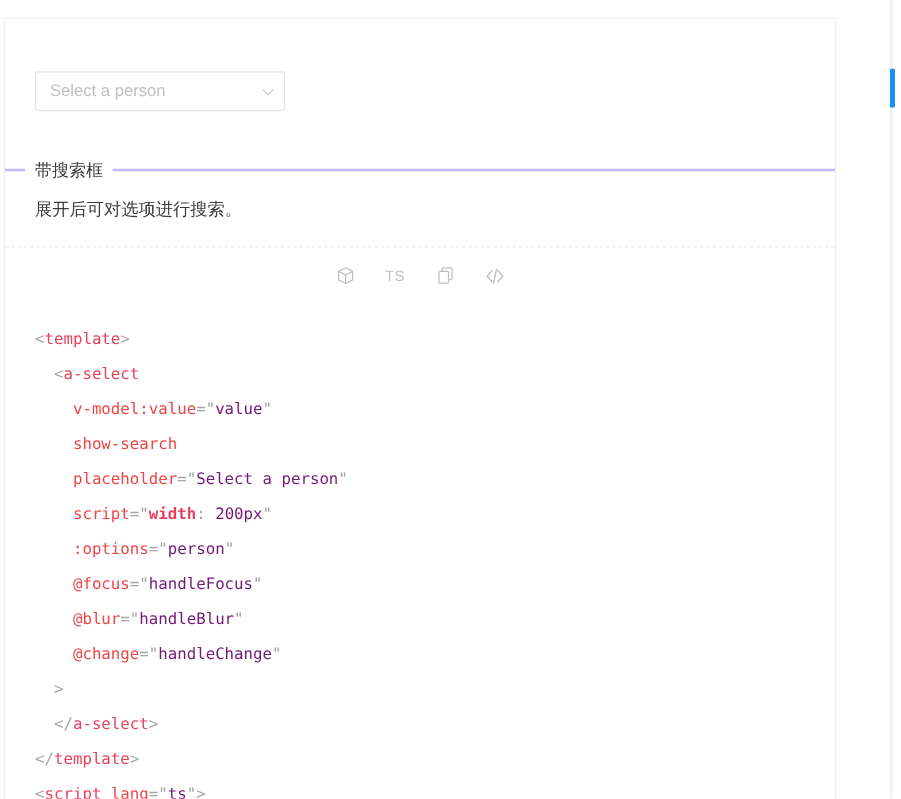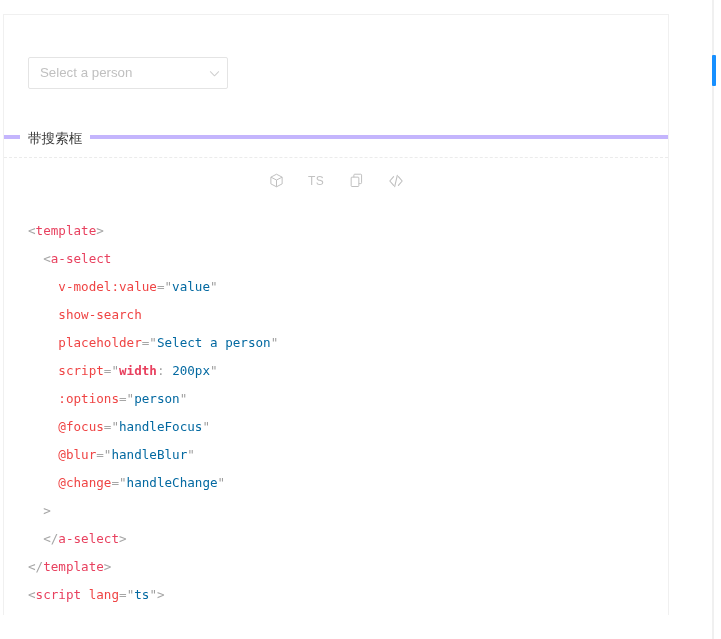--- a/index.html
+++ b/index.html
@@ -65,21 +65,21 @@
     display: flex;
     align-items: center;
     justify-content: center;
     color: #cfcfcf;
   }
   .select-arrow svg { display: block; }
 
   
   .demo-meta {
     position: relative;
-    border-top: 4px solid #c4b5fd;
+    border-top: 2px solid #c4b5fd;
     padding: 0 24px 18px 24px;
   }
   .demo-title {
     position: absolute;
     top: -11px;
     left: 16px;
     background: #ffffff;
     padding: 0 8px;
     font-size: 13.6px;
     color: #3b3b3b;
@@ -130,21 +130,21 @@
     font-family: "DejaVu Sans Mono", monospace;
     font-size: 12.6px;
     line-height: 28px;
     color: #9e9e9e;
     white-space: pre;
     overflow: hidden;
   }
   .tok-punc  { color: #a6a6a6; }
   .tok-tag   { color: #e8415f; }
   .tok-attr  { color: #ef4444; }
-  .tok-val   { color: #0369a1; }
+  .tok-val   { color: #701a75; }
   .tok-prop  { color: #e8415f; font-weight: bold; }
   .tok-quote { color: #9e9e9e; }
 
   
   .anchor-rail {
     position: absolute;
     left: 712px;
     top: 0px;
     width: 2px;
     height: 639px;
@@ -173,20 +173,21 @@
         <span class="select-arrow">
           <svg width="11" height="11" viewBox="0 0 12 12" fill="none">
             <path d="M1.5 4 L6 8.5 L10.5 4" stroke="currentColor" stroke-width="1.1" stroke-linecap="round" stroke-linejoin="round"></path>
           </svg>
         </span>
       </div>
     </div>
 
     <div class="demo-meta">
       <div class="demo-title">带搜索框</div>
+      <div class="demo-desc">展开后可对选项进行搜索。</div>
     </div>
 
     <div class="demo-actions">
 
       <span class="action-icon">
         <svg width="15" height="15" viewBox="0 0 16 16" fill="none">
           <path d="M8 1.3 L14 4.4 V11.6 L8 14.7 L2 11.6 V4.4 Z" stroke="currentColor" stroke-width="1.05" stroke-linejoin="round"></path>
           <path d="M2 4.4 L8 7.5 L14 4.4" stroke="currentColor" stroke-width="1.05" stroke-linejoin="round"></path>
           <path d="M8 7.5 V14.7" stroke="currentColor" stroke-width="1.05"></path>
         </svg>

